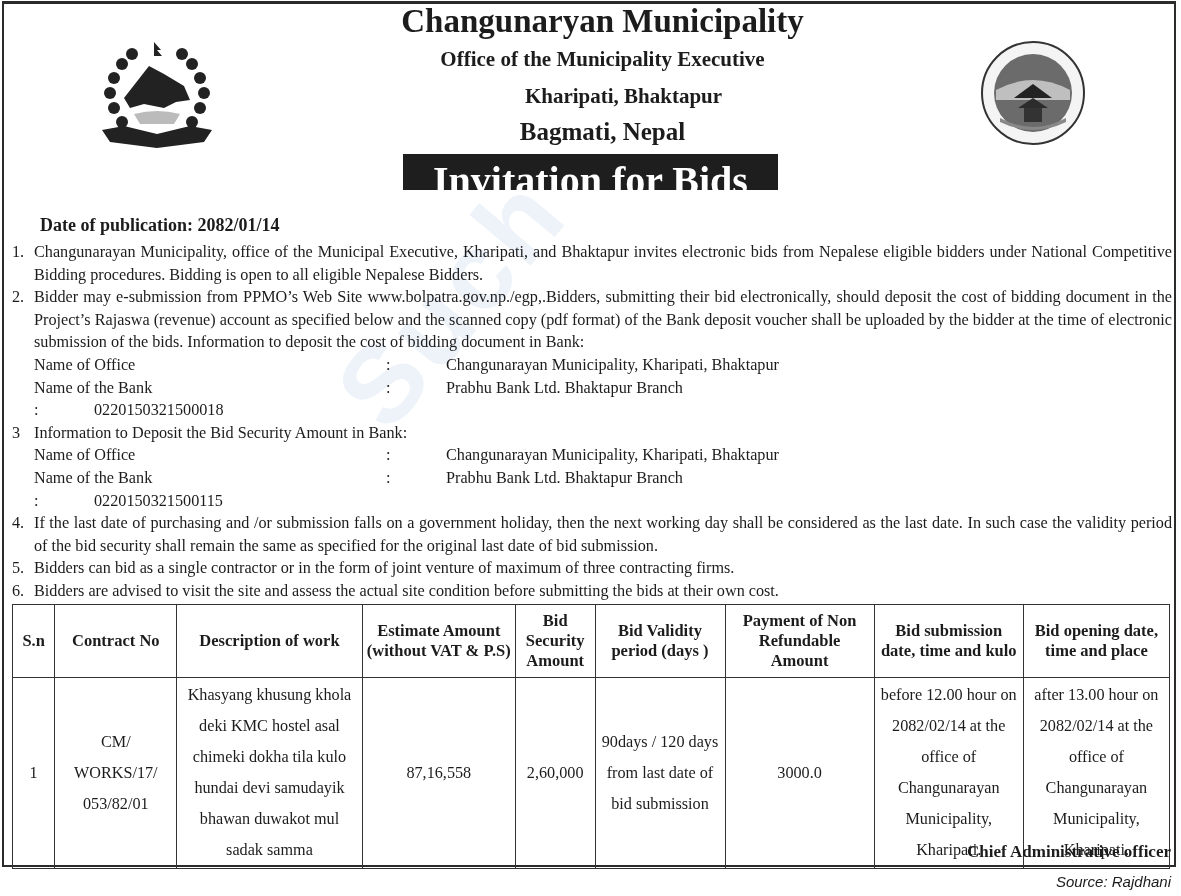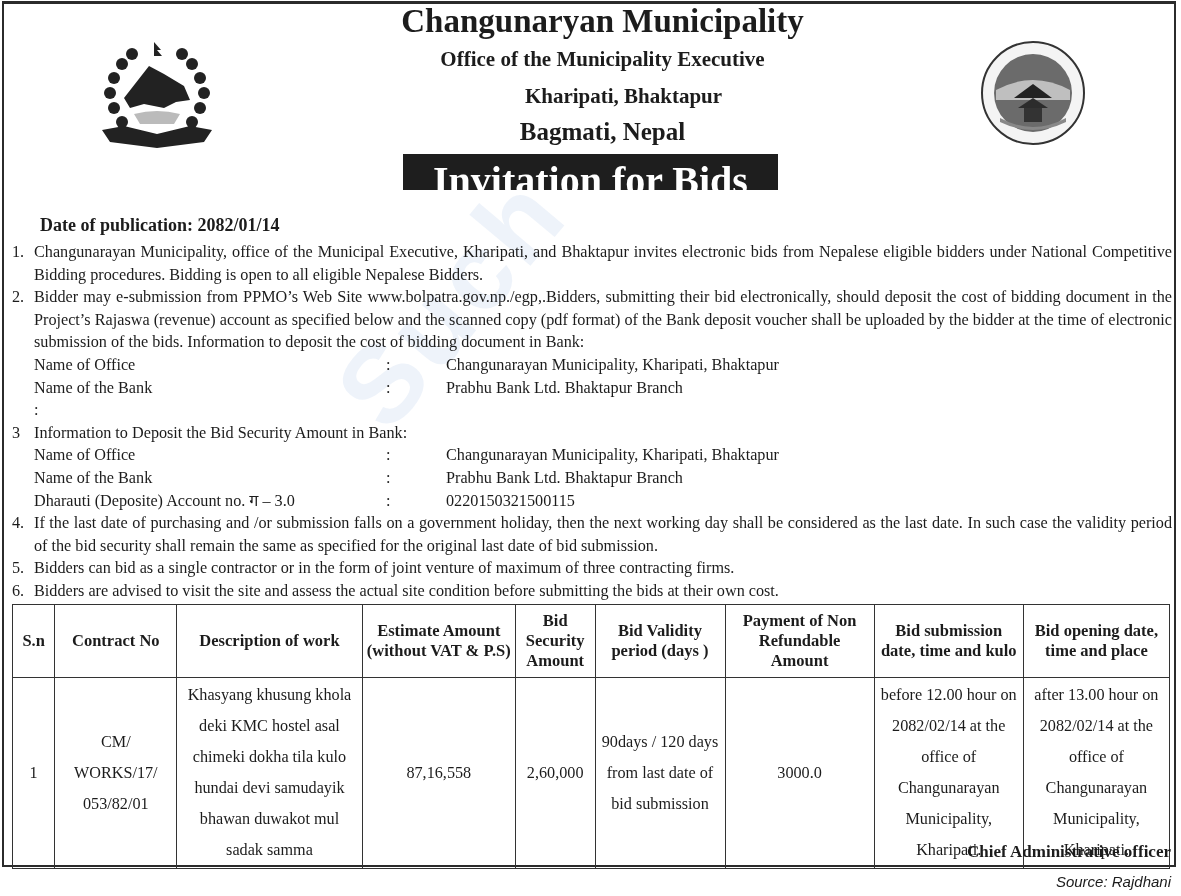--- a/index.html
+++ b/index.html
@@ -97,37 +97,37 @@
     <span class="c">:</span>
     <span class="v">Changunarayan Municipality, Kharipati, Bhaktapur</span>
   </div>
   <div class="kv">
     <span class="k">Name of the Bank</span>
     <span class="c">:</span>
     <span class="v">Prabhu Bank Ltd. Bhaktapur Branch</span>
   </div>
   <div class="kv">
     <span class="c">:</span>
+    <span class="v">0220150321500018</span>
   </div>
   <div class="para">
     <span class="num">3</span>
     <span class="txt">Information to Deposit the Bid Security Amount in Bank:</span>
   </div>
   <div class="kv">
     <span class="k">Name of Office</span>
     <span class="c">:</span>
     <span class="v">Changunarayan Municipality, Kharipati, Bhaktapur</span>
   </div>
   <div class="kv">
     <span class="k">Name of the Bank</span>
     <span class="c">:</span>
     <span class="v">Prabhu Bank Ltd. Bhaktapur Branch</span>
   </div>
   <div class="kv">
-    <span class="k">Dharauti (Deposite) Account no. ग – 3.0</span>
     <span class="c">:</span>
     <span class="v">0220150321500115</span>
   </div>
   <div class="para">
     <span class="num">4.</span>
     <span class="txt">If the last date of purchasing and /or submission falls on a government holiday, then the next working day shall be considered as the last date. In such case the validity period of the bid security shall remain the same as specified for the original last date of bid submission.</span>
   </div>
   <div class="para">
     <span class="num">5.</span>
     <span class="txt">Bidders can bid as a single contractor or in the form of joint venture of maximum of three contracting firms.</span>

